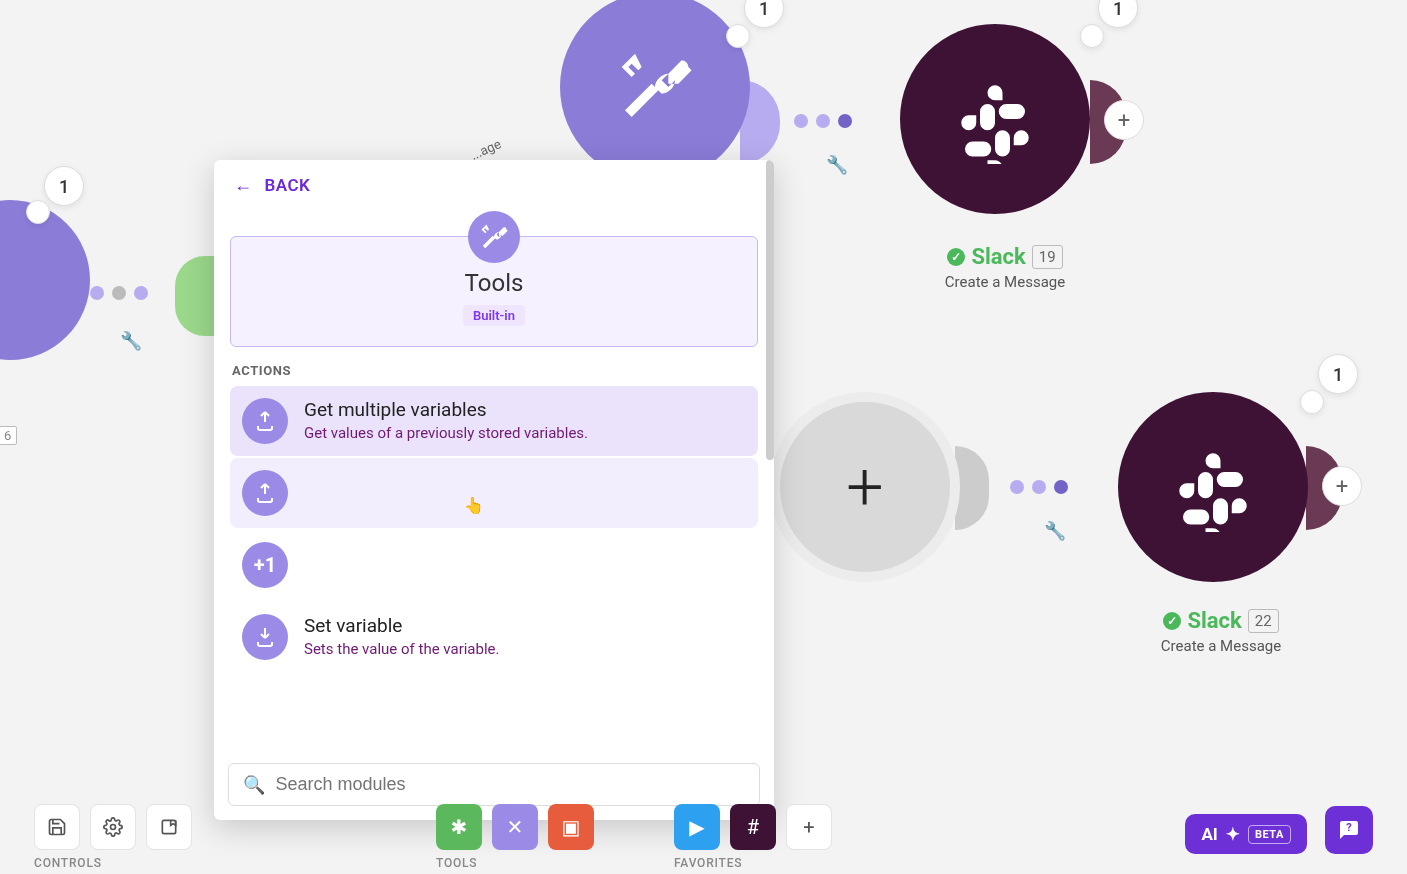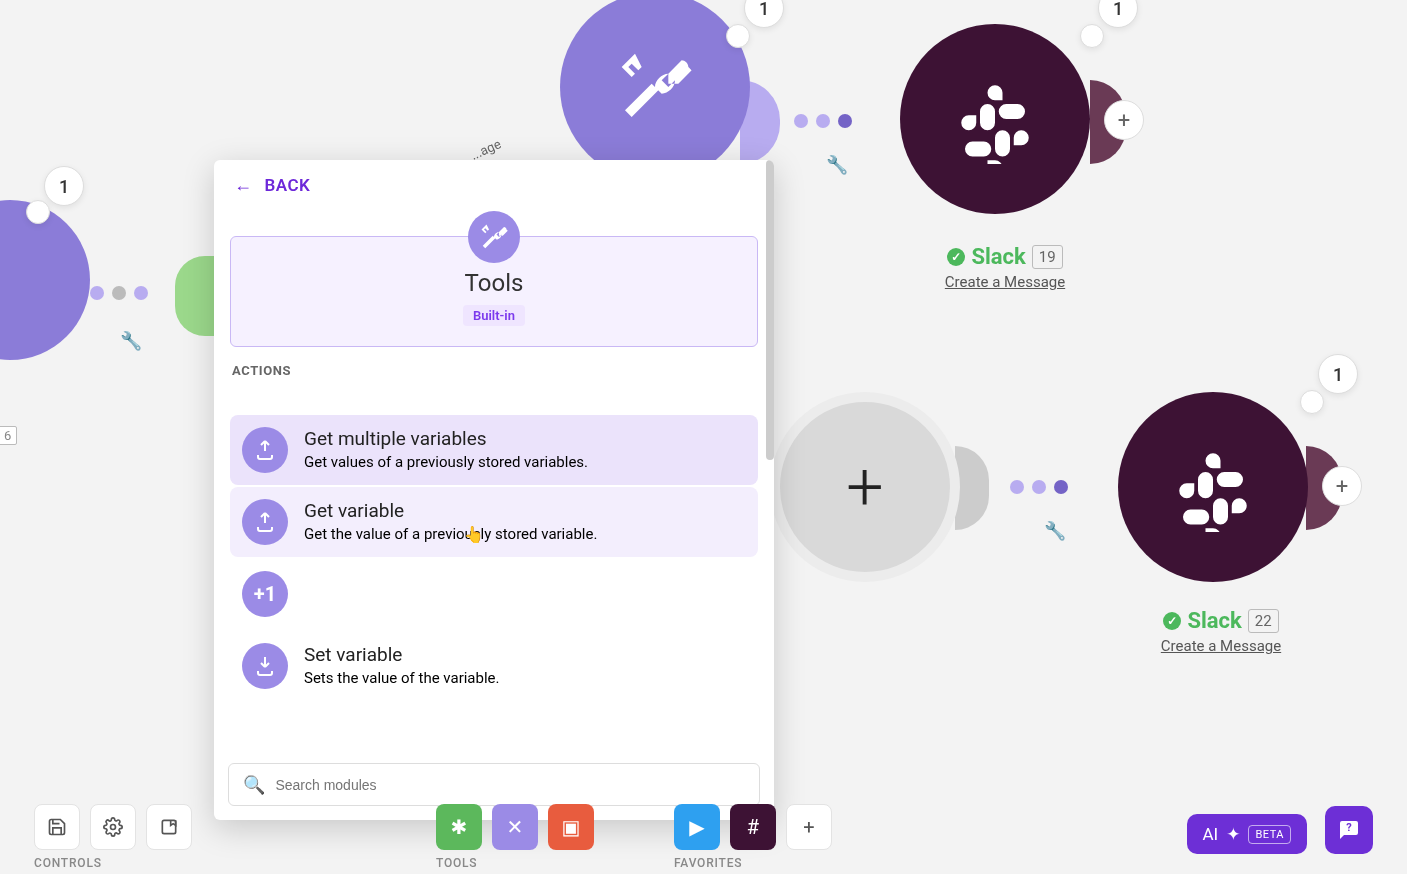--- a/index.html
+++ b/index.html
@@ -29,69 +29,69 @@
 .node-conn-cap.slack { background: #6a3a55; }
 .node-conn-cap.grey { background: #ccc; }
 
 .add-circle { position: absolute; width: 40px; height: 40px; border-radius: 50%; background: #fff; border: 1px solid #ddd; display:flex;align-items:center;justify-content:center;font-size:22px;color:#666; }
 
 .node-label { position: absolute; text-align: center; }
 .node-label .status-line { display:flex; align-items:center; justify-content:center; gap:6px; margin-bottom:4px;}
 .node-label .status-check { width:18px;height:18px;border-radius:50%;background:#4cb85c;display:inline-flex;align-items:center;justify-content:center;color:#fff;font-size:12px;font-weight:bold;}
 .node-label .app-name { color:#4cb85c; font-size:22px; font-weight:700; }
 .node-label .step-num { border:1px solid #bbb; padding:2px 6px; font-size:15px; color:#666; border-radius:3px; }
-.node-label .subtitle { color:#555; font-size:15px;text-decoration:underline; }
+.node-label .subtitle { color:#555; font-size:15px; }
 
 .side-num { position: absolute; border:1px solid #bbb; padding:1px 5px; font-size:13px; color:#888; border-radius:2px; background:#fff; }
 
 
 .panel { position: absolute; left: 214px; top: 160px; width: 560px; height: 660px; background: #fff; border-radius: 6px; box-shadow: 0 8px 32px rgba(0,0,0,0.18); display: flex; flex-direction: column; overflow: hidden; }
 .panel-scrollbar { position:absolute; right:0; top:0; width:8px; height:300px; background:#ccc; border-radius:4px; }
 
 .back-row { display:flex; align-items:center; gap:12px; padding: 14px 20px; color:#6d28d9; font-weight:600; font-size:17px; letter-spacing:0.5px; cursor:pointer; }
 .back-arrow { font-size:18px; }
 
 .header-card { margin: 0 16px 12px 16px; border:1px solid #c9b8f5; background:#f6f1ff; border-radius:6px; padding: 18px 16px 20px 16px; text-align:center; position:relative; }
 .header-icon { width:52px;height:52px;border-radius:50%;background:#9b8be6;margin:-44px auto 6px auto;display:flex;align-items:center;justify-content:center; }
 .header-icon svg { width:30px;height:30px;fill:#fff; }
 .header-title { font-size:24px; color:#333; margin-bottom:8px; }
 .header-badge { display:inline-block; background:#efe5ff; color:#7c3aed; font-size:13px; font-weight:600; padding:3px 10px; border-radius:4px; }
 
 .section-label { padding: 4px 18px 8px 18px; color:#666; font-size:13px; font-weight:700; letter-spacing:0.6px; }
 
-.action-list { flex:1; overflow-y:auto; padding: 0 16px; margin-top: 29px; }
+.action-list { flex:1; overflow-y:auto; padding: 0 16px; }
 .action-item { display:flex; gap:16px; padding: 12px 12px; border-radius:8px; cursor:pointer; margin-bottom:2px; }
 .action-item.selected { background:#ebe3fb; }
 .action-item.hover { background:#f3eefd; }
 .action-icon { width:46px;height:46px;border-radius:50%;background:#9b8be6;display:flex;align-items:center;justify-content:center;flex-shrink:0; }
 .action-icon svg { width:24px;height:24px;stroke:#fff;fill:none;stroke-width:2; }
 .action-icon .txt { color:#fff;font-size:20px;font-weight:700; }
 .action-text .t { font-size:19px; color:#222; margin-bottom:2px; }
-.action-text .d { font-size:15px; color:#000000; line-height:1.4; }
+.action-text .d { font-size:15px; color:#701a75; line-height:1.4; }
 
 .cursor-hand { position:absolute; font-size:16px; color:#333; }
 
 .search-row { padding: 10px 14px 14px 14px; }
 .search-box { display:flex; align-items:center; gap:10px; border:1px solid #ddd; border-radius:6px; padding:10px 14px; }
-.search-box input { border:none; outline:none; font-size:14px; color:#444; flex:1; background:transparent; }
+.search-box input { border:none; outline:none; font-size:18px; color:#444; flex:1; background:transparent; }
 .search-box .mag { color:#888; font-size:18px; }
 
 
 .bottom-bar { position:absolute; bottom:0; left:0; right:0; height:70px; display:flex; align-items:flex-start; padding: 0 34px; gap:30px; }
 .bb-group { display:flex; flex-direction:column; gap:6px; }
 .bb-row { display:flex; gap:10px; }
 .bb-btn { width:46px;height:46px;border-radius:8px;background:#fff;border:1px solid #e3e3e3;display:flex;align-items:center;justify-content:center;color:#555;font-size:20px;cursor:pointer; }
 .bb-label { font-size:12px; letter-spacing:0.8px; color:#888; font-weight:500; }
 .bb-btn.green{background:#5cb85c;color:#fff;border:none;}
 .bb-btn.purple{background:#9b8be6;color:#fff;border:none;}
 .bb-btn.red{background:#e85c3e;color:#fff;border:none;}
 .bb-btn.blue{background:#2ea0f0;color:#fff;border:none;}
 .bb-btn.dark{background:#3d1234;color:#fff;border:none;}
 
-.ai-btn { position:absolute; right:100px; bottom:20px; background:#6d2fd6;color:#fff;padding:10px 16px;border-radius:10px;display:flex;align-items:center;gap:8px;font-weight:400;font-size:17px;cursor:pointer; }
+.ai-btn { position:absolute; right:100px; bottom:20px; background:#6d2fd6;color:#fff;padding:10px 16px;border-radius:10px;display:flex;align-items:center;gap:8px;font-weight:700;font-size:17px;cursor:pointer; }
 .ai-btn .beta { border:1px solid rgba(255,255,255,0.6); font-size:11px; padding:2px 6px; border-radius:4px; letter-spacing:0.5px; }
 .help-btn { position:absolute; right:34px; bottom:20px; width:48px;height:48px;border-radius:10px;background:#6d2fd6;color:#fff;display:flex;align-items:center;justify-content:center;font-size:22px;cursor:pointer; }
 
 
 .tools-svg { width:80px;height:80px;fill:#fff; }
 .slack-svg { width:90px;height:90px;fill:#fff; }
 .plus-svg { font-size:66px; color:#222; font-weight:300; }
 </style>
 </head>
 <body>
@@ -211,24 +211,20 @@
         <div class="t">Get multiple variables</div>
         <div class="d">Get values of a previously stored variables.</div>
       </div>
     </div>
     <div class="action-item hover" style="position:relative;">
       <div class="action-icon">
           <svg viewBox="0 0 24 24">
             <path d="M12 3v10m0-10l-4 4m4-4l4 4M5 17v2a2 2 0 002 2h10a2 2 0 002-2v-2"></path>
           </svg>
         </div>
-      <div class="action-text">
-        <div class="t">Get variable</div>
-        <div class="d">Get the value of a previously stored variable.</div>
-      </div>
       <span class="cursor-hand" style="left:234px;top:38px;">👆</span>
     </div>
     <div class="action-item">
       <div class="action-icon">
           <span class="txt">+1</span>
         </div>
     </div>
     <div class="action-item">
       <div class="action-icon">
           <svg viewBox="0 0 24 24">

